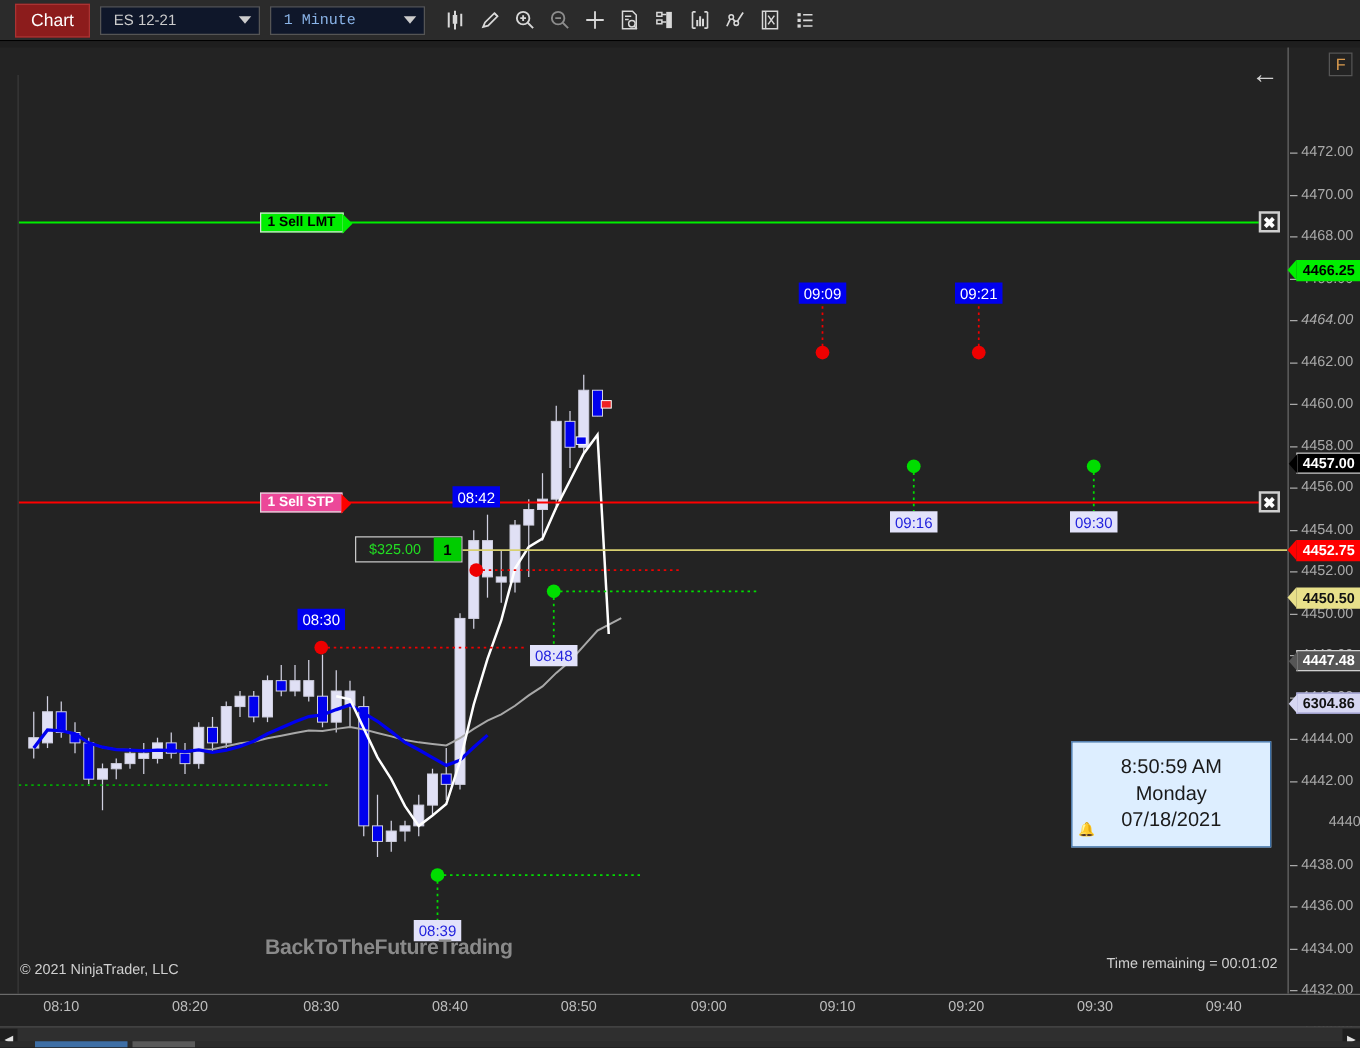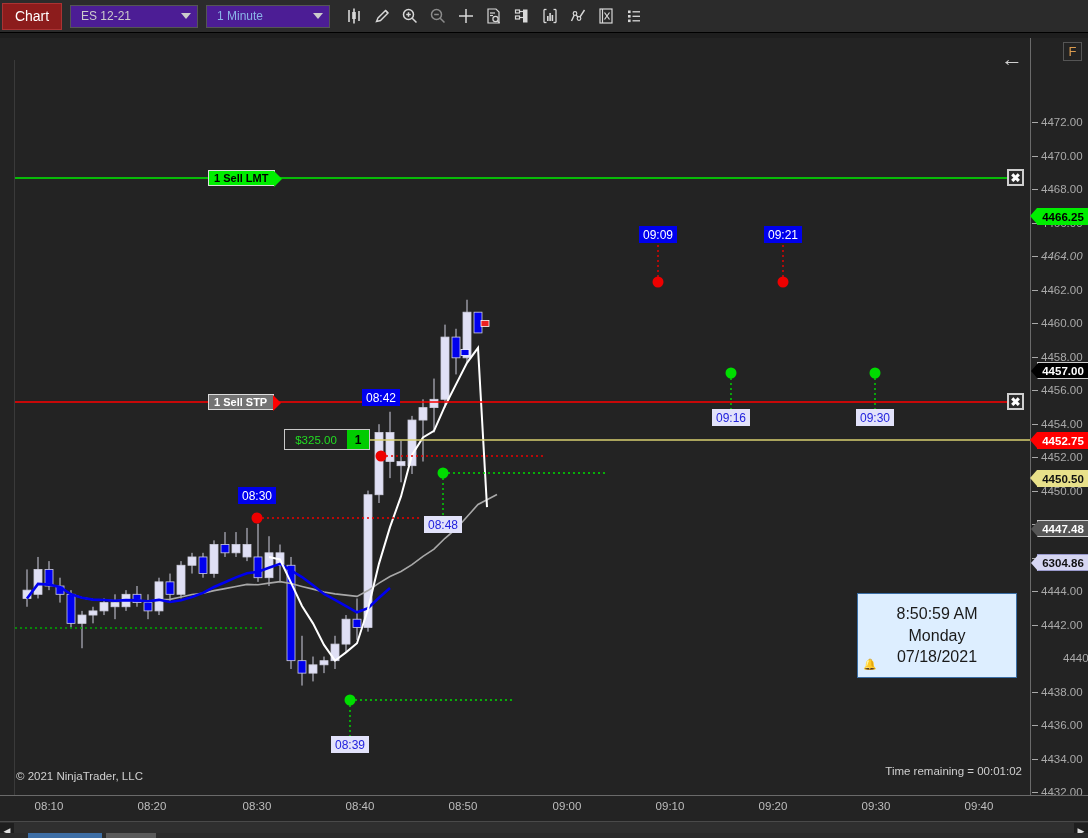--- a/index.html
+++ b/index.html
@@ -11,38 +11,38 @@
   }
   #app { position: relative; width: 1088px; height: 838px; background: #1e1e1e; }
 
   
   #toolbar {
     position: absolute; left: 0; top: 0; width: 1088px; height: 33px;
     background: #2b2b2b; border-bottom: 1px solid #000;
     display: flex; align-items: center;
   }
   #chart-tab {
-    width: 60px; height: 27px; margin-left: 2px;
+    width: 60px; height: 27px; margin-left: 12px;
     background: #8c1c1c; border: 1px solid #a33;
     color: #fff; font-size: 14px;
     display: flex; align-items: center; justify-content: center;
   }
   .tb-select {
-    height: 23px; background: #4c1d95; border: 1px solid #555;
+    height: 23px; background: #0f172a; border: 1px solid #555;
     color: #ccc; font-size: 12px; margin-left: 8px;
     display: flex; align-items: center; position: relative;
     padding-left: 10px;
   }
   .tb-select .caret {
     position: absolute; right: 6px; top: 50%; transform: translateY(-50%);
     width: 0; height: 0; border-left: 5px solid transparent;
     border-right: 5px solid transparent; border-top: 6px solid #ccc;
   }
   #sel-instrument { width: 128px; }
-  #sel-interval { width: 124px; color: #8ab4e8; }
+  #sel-interval { width: 124px; color: #8ab4e8; font-family: Liberation Mono, monospace; }
   #icon-bar { display: flex; align-items: center; margin-left: 12px; gap: 4px; }
   .tb-icon {
     width: 24px; height: 26px; display: flex; align-items: center;
     justify-content: center; color: #d8d8d8;
   }
   .tb-icon svg { display: block; }
 
   
   #chart-header {
     position: absolute; left: 0; top: 33px; width: 1088px; height: 27px;
@@ -456,21 +456,21 @@
 
   <div id="plot-border-left"></div>
   <div id="back-arrow">←</div>
 
   <div id="overlay">
       <div class="order-label" style="left: 208px; top: 170px; background: rgb(0, 238, 0); color: rgb(0, 0, 0); border: 1px solid rgb(220, 220, 220);">
         <span class="tip" style="border-left: 8px solid rgb(0, 238, 0);"></span>
         <span>1  Sell LMT</span>
       </div>
       <div class="order-x" style="left: 1007px; top: 169px;">✖</div>
-      <div class="order-label" style="left: 208px; top: 394px; background: #737373; color: rgb(255, 255, 255); border: 1px solid rgb(220, 220, 220);">
+      <div class="order-label" style="left: 208px; top: 394px; background: #ec4899; color: rgb(255, 255, 255); border: 1px solid rgb(220, 220, 220);">
         <span class="tip" style="border-left: 8px solid rgb(255, 0, 0);"></span>
         <span>1  Sell STP</span>
       </div>
       <div class="order-x" style="left: 1007px; top: 393px;">✖</div>
       <div class="bubble dark" style="left: 639px; top: 226px;">09:09</div>
       <div class="bubble dark" style="left: 764px; top: 226px;">09:21</div>
       <div class="bubble light" style="left: 712px; top: 409px;">09:16</div>
       <div class="bubble light" style="left: 856px; top: 409px;">09:30</div>
       <div class="bubble dark" style="left: 238px; top: 487px;">08:30</div>
       <div class="bubble dark" style="left: 362px; top: 389px;">08:42</div>
@@ -484,20 +484,21 @@
   </div>
 
   <div id="clock">
     <div>8:50:59 AM</div>
     <div>Monday</div>
     <div>07/18/2021</div>
     <div id="clock-bell">🔔</div>
   </div>
 
   <div id="copyright">© 2021 NinjaTrader, LLC</div>
+  <div id="watermark">BackToTheFutureTrading</div>
   <div id="time-remaining">Time remaining = 00:01:02</div>
 
   <div id="price-axis">
     <div id="f-button">F</div>
   <div class="tick" style="top: 77px;">
         <span class="dash"></span>
         <span>4472.00</span>
       </div>
       <div class="tick" style="top: 111px;">
         <span class="dash"></span>

